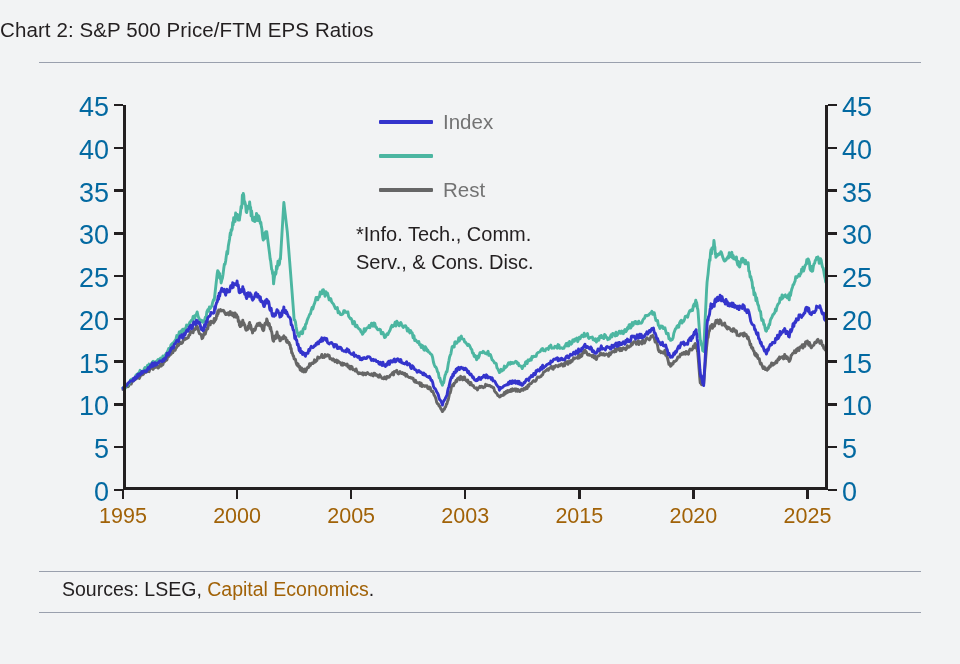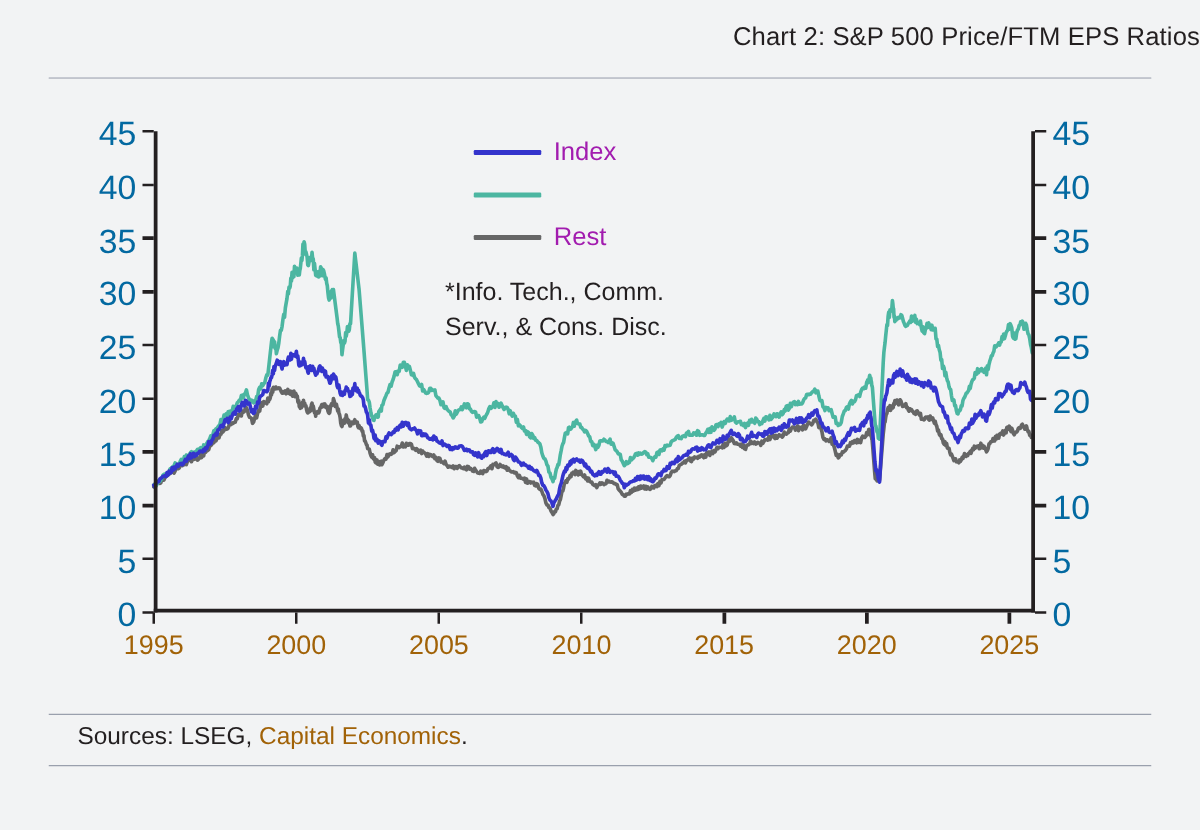--- a/index.html
+++ b/index.html
@@ -21,21 +21,21 @@
     inset: 0;
     background: #f2f3f4;
   }
 
   
   .chart-title {
     position: absolute;
     left: 0;
     top: 18px;
     width: 960px;
-    text-align: right;
+    text-align: left;
     font-size: 20.5px;
     font-weight: 400;
     letter-spacing: 0.1px;
     color: #231f20;
     white-space: nowrap;
   }
 
   
   .rule {
     position: absolute;
@@ -127,21 +127,21 @@
   }
   .legend-swatch {
     width: 54px;
     height: 4.4px;
     border-radius: 1px;
     margin-right: 10px;
     flex: none;
   }
   .legend-text {
     font-size: 20.5px;
-    color: #a21caf;
+    color: #737373;
     white-space: nowrap;
   }
 
   
   .annotation {
     position: absolute;
     left: 233px;
     top: 115px;
     font-size: 20px;
     line-height: 1.42;
@@ -223,21 +223,21 @@
           <div class="ylabel right" style="top: -11px;">45</div>
         </div>
       <div id="x-ticks">
           <div class="tick-x" style="left: -1.2px;"></div>
           <div class="xlabel" style="left: 0px;">1995</div>
           <div class="tick-x" style="left: 112.878px;"></div>
           <div class="xlabel" style="left: 114.078px;">2000</div>
           <div class="tick-x" style="left: 226.955px;"></div>
           <div class="xlabel" style="left: 228.155px;">2005</div>
           <div class="tick-x" style="left: 341.033px;"></div>
-          <div class="xlabel" style="left: 342.233px;">2010</div>
+          <div class="xlabel" style="left: 342.233px;">2003</div>
           <div class="tick-x" style="left: 455.111px;"></div>
           <div class="xlabel" style="left: 456.311px;">2015</div>
           <div class="tick-x" style="left: 569.188px;"></div>
           <div class="xlabel" style="left: 570.388px;">2020</div>
           <div class="tick-x" style="left: 683.266px;"></div>
           <div class="xlabel" style="left: 684.466px;">2025</div>
         </div>
 
       <svg id="series-svg" width="705" height="385" viewBox="0 0 705 385" preserveAspectRatio="none" aria-hidden="true">
           <polyline points="0.00,284.47 0.81,282.36 1.63,283.98 2.44,280.84 3.26,280.29 4.07,279.92 4.89,281.73 5.70,281.15 6.52,278.11 7.33,279.13 8.15,279.09 8.96,277.09 9.78,276.04 10.59,275.88 11.41,274.61 12.22,274.56 13.04,273.52 13.85,273.36 14.67,271.83 15.48,271.86 16.30,273.44 17.11,271.71 17.93,269.82 18.74,269.89 19.56,269.91 20.37,269.37 21.19,267.75 22.00,267.25 22.82,267.47 23.63,266.69 24.45,266.71 25.26,266.47 26.07,266.67 26.89,264.34 27.70,262.74 28.52,262.08 29.33,263.11 30.15,264.36 30.96,262.46 31.78,262.63 32.59,262.45 33.41,261.91 34.22,260.73 35.04,263.10 35.85,262.34 36.67,261.37 37.48,258.87 38.30,261.04 39.11,257.97 39.93,259.68 40.74,255.61 41.56,256.74 42.37,255.66 43.19,255.40 44.00,254.61 44.82,251.38 45.63,251.61 46.45,250.52 47.26,247.94 48.08,249.22 48.89,245.98 49.71,247.78 50.52,246.01 51.33,243.20 52.15,245.28 52.96,242.79 53.78,242.37 54.59,239.24 55.41,240.49 56.22,239.15 57.04,237.13 57.85,238.51 58.67,238.26 59.48,237.59 60.30,234.94 61.11,233.30 61.93,234.62 62.74,233.30 63.56,233.66 64.37,232.78 65.19,232.79 66.00,229.92 66.82,230.03 67.63,226.43 68.45,227.32 69.26,226.58 70.08,227.73 70.89,223.82 71.71,224.80 72.52,224.27 73.34,221.07 74.15,221.22 74.97,223.13 75.78,226.90 76.60,228.84 77.41,229.05 78.22,229.70 79.04,233.66 79.85,232.72 80.67,229.79 81.48,227.22 82.30,229.20 83.11,225.76 83.93,223.25 84.74,223.93 85.56,219.03 86.37,217.09 87.19,219.84 88.00,216.22 88.82,216.65 89.63,217.26 90.45,218.00 91.26,213.37 91.75,216.46 92.24,214.44 92.73,214.67 93.22,213.37 93.71,209.48 94.20,210.93 94.68,206.33 95.17,208.82 95.66,204.93 96.15,205.21 96.64,205.80 97.13,206.01 97.62,204.61 98.11,205.46 98.76,205.96 99.41,205.69 100.06,205.20 100.71,205.54 101.37,206.82 102.02,208.36 102.67,209.50 103.32,209.63 103.97,208.33 104.63,209.32 105.28,207.70 105.93,210.06 106.58,207.99 107.23,206.51 107.72,208.13 108.21,209.72 108.70,209.05 109.19,210.24 109.68,207.97 110.17,210.83 110.66,210.39 111.14,211.96 111.63,208.12 112.12,207.89 112.61,210.76 113.10,212.28 113.59,209.69 114.08,211.15 114.47,212.75 114.86,211.92 115.25,216.33 115.64,217.00 116.03,215.66 116.42,220.26 116.82,219.65 117.24,221.65 117.66,219.03 118.09,221.18 118.51,220.28 118.93,216.95 119.36,219.67 119.78,215.21 120.27,219.26 120.76,217.57 121.25,219.99 121.74,219.57 122.23,222.65 122.71,224.47 123.20,225.35 123.69,225.02 124.18,223.61 124.67,224.43 125.16,221.22 125.65,223.56 126.14,218.74 126.63,217.46 127.12,221.97 127.60,219.88 128.09,222.38 128.58,225.07 129.07,224.84 129.56,227.93 130.05,225.36 130.54,225.69 131.03,224.23 131.52,225.42 132.00,225.32 132.49,224.02 132.98,221.51 133.47,221.09 133.96,219.88 134.45,218.64 134.94,220.60 135.43,219.23 135.92,218.34 136.40,218.54 136.89,218.10 137.38,220.72 137.87,220.64 138.36,221.32 138.85,220.07 139.34,223.88 139.83,225.05 140.32,225.66 140.80,225.10 141.29,221.12 141.78,218.97 142.27,218.00 142.76,219.32 143.25,218.94 143.74,213.84 144.23,215.38 144.72,217.35 145.20,220.20 145.69,218.16 146.18,218.58 146.67,221.12 147.16,223.84 147.65,222.22 148.14,225.68 148.63,226.49 149.12,229.23 149.60,233.55 150.09,235.55 150.58,236.24 151.07,234.48 151.56,231.23 152.05,232.45 152.54,233.58 153.03,229.93 153.52,230.95 154.00,226.95 154.49,229.77 154.98,230.38 155.47,233.08 155.96,231.26 156.45,232.80 156.94,235.79 157.43,235.76 157.92,233.00 158.40,232.72 158.89,233.84 159.38,233.13 159.87,233.85 160.36,231.79 160.85,230.80 161.34,233.39 161.83,232.44 162.32,233.50 162.81,232.64 163.29,236.16 163.78,237.19 164.27,235.48 164.76,237.14 165.25,237.83 165.74,237.20 166.23,237.87 166.72,240.11 167.21,239.94 167.69,243.84 168.18,243.48 168.67,247.75 169.16,247.80 169.65,249.27 170.14,250.87 170.63,251.14 171.12,254.01 171.77,254.06 172.42,254.37 173.07,257.46 173.72,259.44 174.38,260.59 175.03,258.80 175.68,261.85 176.17,262.41 176.66,261.23 177.15,264.68 177.64,265.22 178.12,264.60 178.61,262.97 179.10,266.28 179.59,265.40 180.08,264.87 180.57,266.96 181.06,264.25 181.55,264.50 182.04,263.99 182.52,266.70 183.34,265.15 184.15,263.03 184.97,261.94 185.78,262.38 186.60,258.64 187.41,260.47 188.23,258.50 189.04,258.03 189.86,258.55 190.67,257.89 191.49,254.85 192.30,257.05 193.12,256.14 193.93,255.46 194.75,251.96 195.56,252.64 196.38,253.05 197.19,252.15 198.01,252.14 198.82,249.42 199.64,252.55 200.45,251.98 201.27,252.42 202.08,249.59 202.90,251.20 203.71,251.17 204.52,249.82 205.34,249.87 206.15,250.43 206.97,253.86 207.78,253.43 208.60,254.16 209.41,255.19 210.23,253.87 211.04,254.81 211.86,256.68 212.67,255.48 213.49,255.09 214.30,257.84 215.12,255.83 215.93,256.89 216.75,257.26 217.56,258.21 218.38,259.93 219.19,257.95 220.01,260.15 220.82,258.48 221.64,258.79 222.45,259.80 223.27,260.29 224.08,258.99 224.90,261.98 225.71,260.75 226.53,263.40 227.34,264.00 228.16,261.34 228.97,261.73 229.79,264.68 230.60,264.41 231.41,265.08 232.23,265.89 233.04,263.90 233.86,266.41 234.67,267.45 235.49,268.73 236.30,267.85 237.12,268.56 237.93,268.20 238.75,269.06 239.56,267.78 240.38,269.98 241.19,268.31 242.01,268.23 242.82,269.67 243.64,268.31 244.45,267.51 245.27,268.55 246.08,269.21 246.90,269.56 247.71,269.99 248.53,268.66 249.34,270.28 250.16,270.90 250.97,268.13 251.79,268.42 252.60,270.20 253.42,269.67 254.23,270.42 255.05,271.81 255.86,272.15 256.67,269.65 257.49,271.14 258.30,272.21 259.12,273.40 259.93,273.50 260.75,273.73 261.56,271.93 262.38,273.55 263.19,273.89 264.01,271.45 264.82,271.66 265.64,272.32 266.45,271.94 267.27,270.13 268.08,269.63 268.90,268.90 269.71,267.64 270.53,270.00 271.34,266.57 272.16,266.86 272.97,266.01 273.79,265.38 274.60,268.22 275.42,268.95 276.23,268.50 277.05,266.52 277.86,267.91 278.68,268.53 279.49,267.66 280.31,268.93 281.12,269.48 281.93,268.34 282.75,271.17 283.56,269.43 284.38,271.26 285.19,271.76 286.01,272.51 286.82,272.54 287.64,272.29 288.45,273.30 289.27,272.93 290.08,273.24 290.90,275.74 291.71,277.08 292.53,275.25 293.34,277.46 294.16,277.53 294.97,277.75 295.79,278.30 296.60,277.51 297.42,280.85 298.23,278.11 299.05,281.60 299.86,280.28 300.68,280.34 301.49,281.38 302.31,280.67 303.12,281.23 303.94,280.78 304.75,283.36 305.57,283.73 306.38,281.99 307.19,282.48 308.01,285.55 308.82,286.47 309.64,286.19 310.45,288.02 311.27,290.42 312.08,291.46 312.90,293.76 313.71,297.33 314.53,298.95 315.34,299.01 316.16,301.14 316.97,301.45 317.79,303.70 318.60,304.91 319.42,306.60 320.07,305.82 320.72,304.23 321.37,304.34 322.02,302.31 322.68,302.04 323.33,299.28 323.98,298.79 324.63,295.99 325.28,294.78 325.94,291.51 326.59,288.03 327.24,287.83 327.89,285.22 328.54,281.56 329.20,280.90 329.85,279.45 330.50,280.85 331.15,278.14 331.80,278.32 332.45,277.10 333.11,275.29 333.76,276.42 334.41,273.76 335.06,274.02 335.71,272.75 336.37,273.92 337.02,274.72 337.67,271.34 338.32,272.38 338.97,272.67 339.63,274.94 340.28,272.26 340.93,274.39 341.58,271.98 342.23,274.65 343.05,275.46 343.86,276.42 344.68,275.00 345.49,278.05 346.31,277.09 347.12,279.74 347.94,277.58 348.75,280.09 349.57,280.70 350.38,280.56 351.20,282.46 352.01,283.04 352.83,283.44 353.64,282.78 354.46,285.01 355.27,283.02 356.09,282.64 356.90,281.26 357.71,282.39 358.53,281.26 359.34,281.65 360.16,282.64 360.97,282.19 361.79,282.02 362.60,279.29 363.42,280.51 364.23,279.91 365.05,280.63 365.86,280.71 366.68,280.37 367.49,281.13 368.31,281.90 369.12,281.78 369.94,282.65 370.75,282.73 371.57,286.12 372.38,287.12 373.20,287.87 374.01,288.93 374.83,290.56 375.64,290.77 376.46,291.96 377.27,291.92 378.09,290.33 378.90,290.57 379.72,289.84 380.53,290.19 381.35,287.54 382.16,289.02 382.98,286.56 383.79,287.81 384.60,285.51 385.42,287.04 386.23,285.56 387.05,286.59 387.86,284.44 388.68,286.15 389.49,283.83 390.31,285.45 391.12,284.41 391.94,283.79 392.75,286.15 393.57,284.04 394.38,286.27 395.20,284.52 396.01,285.92 396.83,286.54 397.64,285.95 398.46,284.17 399.27,284.80 400.09,285.34 400.90,283.35 401.72,283.22 402.53,284.23 403.35,281.96 404.16,283.54 404.98,280.13 405.79,281.33 406.61,278.64 407.42,278.62 408.24,278.48 409.05,277.37 409.86,276.28 410.68,275.44 411.49,276.30 412.31,276.41 413.12,275.42 413.94,273.10 414.75,271.94 415.57,272.06 416.38,272.29 417.20,271.58 418.01,271.57 418.83,270.06 419.64,269.80 420.46,267.23 421.27,266.77 422.09,266.40 422.90,265.50 423.72,265.30 424.53,264.00 425.35,265.30 426.16,263.35 426.98,263.26 427.79,262.08 428.61,261.37 429.42,263.84 430.24,264.20 431.05,261.49 431.87,262.20 432.68,260.60 433.50,261.11 434.31,260.82 435.12,261.61 435.94,260.11 436.75,260.74 437.57,259.45 438.38,258.86 439.20,260.18 440.01,261.17 440.83,258.74 441.64,260.74 442.46,257.05 443.27,257.16 444.09,256.61 444.90,259.34 445.72,257.28 446.53,255.93 447.35,257.80 448.16,255.59 448.98,256.53 449.79,254.76 450.61,252.83 451.42,253.95 452.24,252.91 453.05,252.85 453.87,252.74 454.68,253.31 455.50,250.30 456.31,252.93 457.13,249.54 457.94,251.73 458.76,251.09 459.57,248.22 460.38,246.51 461.20,247.81 462.01,245.25 462.83,246.29 463.64,247.60 464.46,249.83 465.27,249.99 466.09,249.26 466.90,250.40 467.72,250.38 468.53,250.65 469.35,251.83 470.16,250.35 470.98,252.85 471.79,250.99 472.61,253.94 473.42,254.52 474.24,251.53 475.05,250.87 475.87,250.86 476.68,250.12 477.50,247.96 478.31,249.72 479.13,248.88 479.94,249.94 480.76,248.61 481.57,250.25 482.39,249.85 483.20,248.95 484.02,249.24 484.83,249.46 485.64,251.33 486.46,247.96 487.27,249.73 488.09,248.35 488.90,246.74 489.72,247.00 490.53,246.29 491.35,247.08 492.16,244.00 492.98,246.62 493.79,244.05 494.61,243.90 495.42,242.95 496.24,244.97 497.05,245.81 497.87,243.31 498.68,245.59 499.50,243.99 500.31,242.82 501.13,243.66 501.94,243.26 502.76,244.71 503.57,243.68 504.39,240.66 505.20,241.98 506.02,242.31 506.83,241.46 507.65,241.21 508.46,238.11 509.28,239.82 510.09,237.64 510.90,236.65 511.72,236.59 512.53,237.09 513.35,239.14 514.16,237.82 514.98,235.72 515.79,239.56 516.61,236.74 517.42,237.89 518.24,236.77 519.05,238.88 519.87,235.04 520.68,236.92 521.50,238.06 522.31,236.23 523.13,233.94 523.94,232.66 524.76,233.55 525.57,234.15 526.39,234.89 527.20,233.63 528.02,231.33 528.83,231.46 529.65,230.30 530.46,232.35 531.28,233.20 532.09,237.05 532.91,236.10 533.72,237.74 534.54,240.26 535.35,244.93 536.17,246.58 536.98,246.09 537.79,247.72 538.61,246.79 539.42,247.12 540.24,248.21 541.05,247.68 541.87,245.19 542.68,250.31 543.50,250.28 544.31,252.43 545.13,255.62 545.94,259.39 546.76,258.35 547.57,261.31 548.39,260.49 549.20,258.62 550.02,258.99 550.83,256.57 551.65,256.82 552.46,256.04 553.28,255.48 554.09,254.24 554.91,251.84 555.72,251.83 556.54,252.00 557.35,249.15 558.17,249.83 558.98,248.33 559.80,249.33 560.61,247.49 561.43,247.45 562.24,249.21 563.05,246.51 563.87,248.86 564.68,247.24 565.50,249.14 566.31,245.39 567.13,243.94 567.94,244.91 568.76,245.01 569.57,244.07 570.39,241.00 570.78,242.95 571.17,242.76 571.56,241.83 571.95,238.73 572.34,238.50 572.74,240.42 573.13,240.01 573.39,240.85 573.65,243.19 573.91,244.14 574.17,242.93 574.43,246.38 574.69,246.67 574.95,249.82 575.28,253.98 575.60,258.13 575.93,262.29 576.26,266.44 576.58,270.60 576.91,274.76 577.23,277.98 577.72,277.79 578.21,278.77 578.70,279.73 579.19,279.58 579.68,279.21 580.17,278.82 580.66,278.91 581.14,272.80 581.63,266.69 582.12,260.58 582.61,254.47 583.10,248.36 583.59,242.24 584.08,237.92 584.57,232.91 585.06,232.65 585.54,229.03 586.03,226.35 586.52,225.79 587.01,223.02 587.50,221.09 587.99,223.17 588.48,221.19 588.97,219.51 589.46,223.30 589.94,221.87 590.43,219.90 590.92,220.01 591.25,221.35 591.57,220.95 591.90,218.44 592.23,217.46 592.55,218.55 592.88,215.46 593.20,217.69 593.86,216.77 594.51,215.03 595.16,216.43 595.81,218.89 596.46,217.49 597.12,214.84 597.77,215.76 598.42,217.98 599.07,220.15 599.72,220.01 600.37,219.51 601.03,218.82 601.68,217.95 602.33,221.22 602.98,220.97 603.63,222.97 604.29,223.97 604.94,222.05 605.59,222.80 606.24,222.73 606.89,223.97 607.55,224.47 608.20,225.81 608.85,225.92 609.50,226.49 610.15,223.77 610.80,223.71 611.46,224.93 612.11,226.26 612.76,227.24 613.41,225.74 614.06,230.39 614.72,229.82 615.37,230.39 616.02,230.89 616.67,230.53 617.32,228.80 617.98,228.65 618.63,229.07 619.28,228.61 619.93,230.51 620.58,231.11 621.23,227.92 621.89,230.51 622.54,230.01 623.19,229.42 623.84,231.38 624.49,233.59 625.15,231.89 625.80,234.71 626.45,236.11 627.10,239.67 627.75,239.03 628.40,242.35 629.06,243.36 629.71,242.77 630.36,245.80 631.01,246.10 631.66,249.49 632.32,250.50 632.97,248.33 633.62,251.43 634.27,249.73 634.92,253.46 635.58,253.53 636.23,253.62 636.88,256.98 637.53,258.98 638.18,258.21 638.83,259.97 639.49,261.79 640.14,263.52 640.79,262.03 641.44,262.02 642.09,264.48 642.75,264.13 643.40,264.54 644.05,265.17 644.70,262.91 645.35,264.19 646.01,262.93 646.66,260.97 647.31,261.87 647.96,260.10 648.61,257.86 649.26,258.44 649.92,260.15 650.57,258.88 651.22,259.31 651.87,257.82 652.52,257.30 653.18,256.14 653.83,257.67 654.48,255.43 655.13,253.78 655.78,254.81 656.44,251.97 657.09,253.59 657.74,252.55 658.39,252.03 659.04,252.06 659.69,251.65 660.35,253.94 661.00,253.73 661.65,249.55 662.30,253.10 662.95,251.21 663.61,253.49 664.26,251.88 664.91,253.38 665.56,254.76 666.21,256.50 666.87,255.46 667.52,253.82 668.17,250.20 668.82,249.89 669.47,248.60 670.12,248.12 670.78,248.15 671.43,245.80 672.08,246.23 672.73,247.78 673.38,244.36 674.04,246.22 674.69,243.20 675.34,245.23 675.99,245.48 676.64,242.38 677.30,241.79 677.95,242.29 678.60,241.50 679.25,239.67 679.90,243.05 680.55,240.99 681.21,239.25 681.86,241.30 682.51,236.87 683.16,236.64 683.81,238.25 684.47,235.97 685.12,238.79 685.77,240.27 686.42,237.52 687.07,239.32 687.73,241.84 688.38,242.83 689.03,241.56 689.68,240.63 690.33,240.61 690.98,239.87 691.64,237.69 692.29,237.13 692.94,237.78 693.59,237.35 694.24,234.89 694.90,234.40 695.55,235.67 696.20,236.24 696.85,238.35 697.50,238.17 698.16,235.71 698.81,238.37 699.46,240.46 700.11,240.17 700.76,243.22 701.41,242.86 702.07,244.92 702.72,244.69" fill="none" stroke="#666666" stroke-width="2.9" stroke-linejoin="round" stroke-linecap="round"></polyline>

